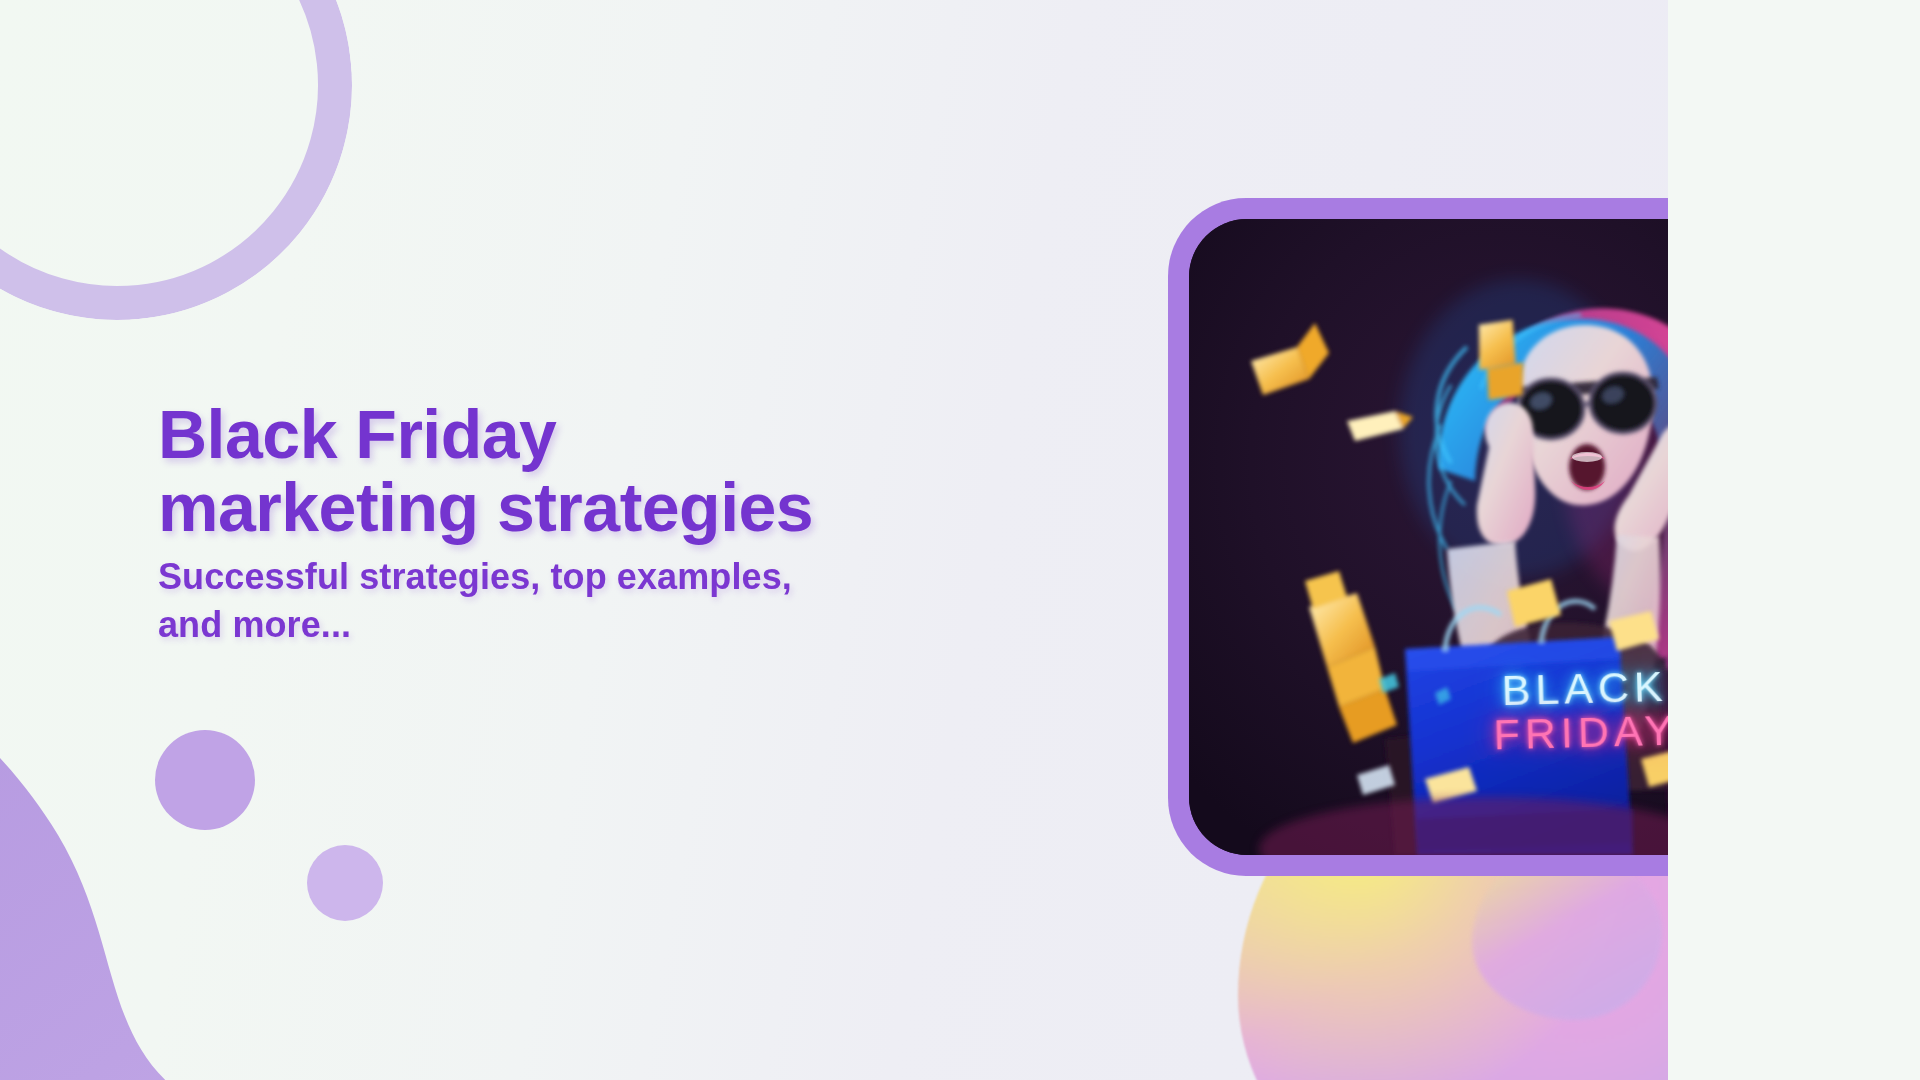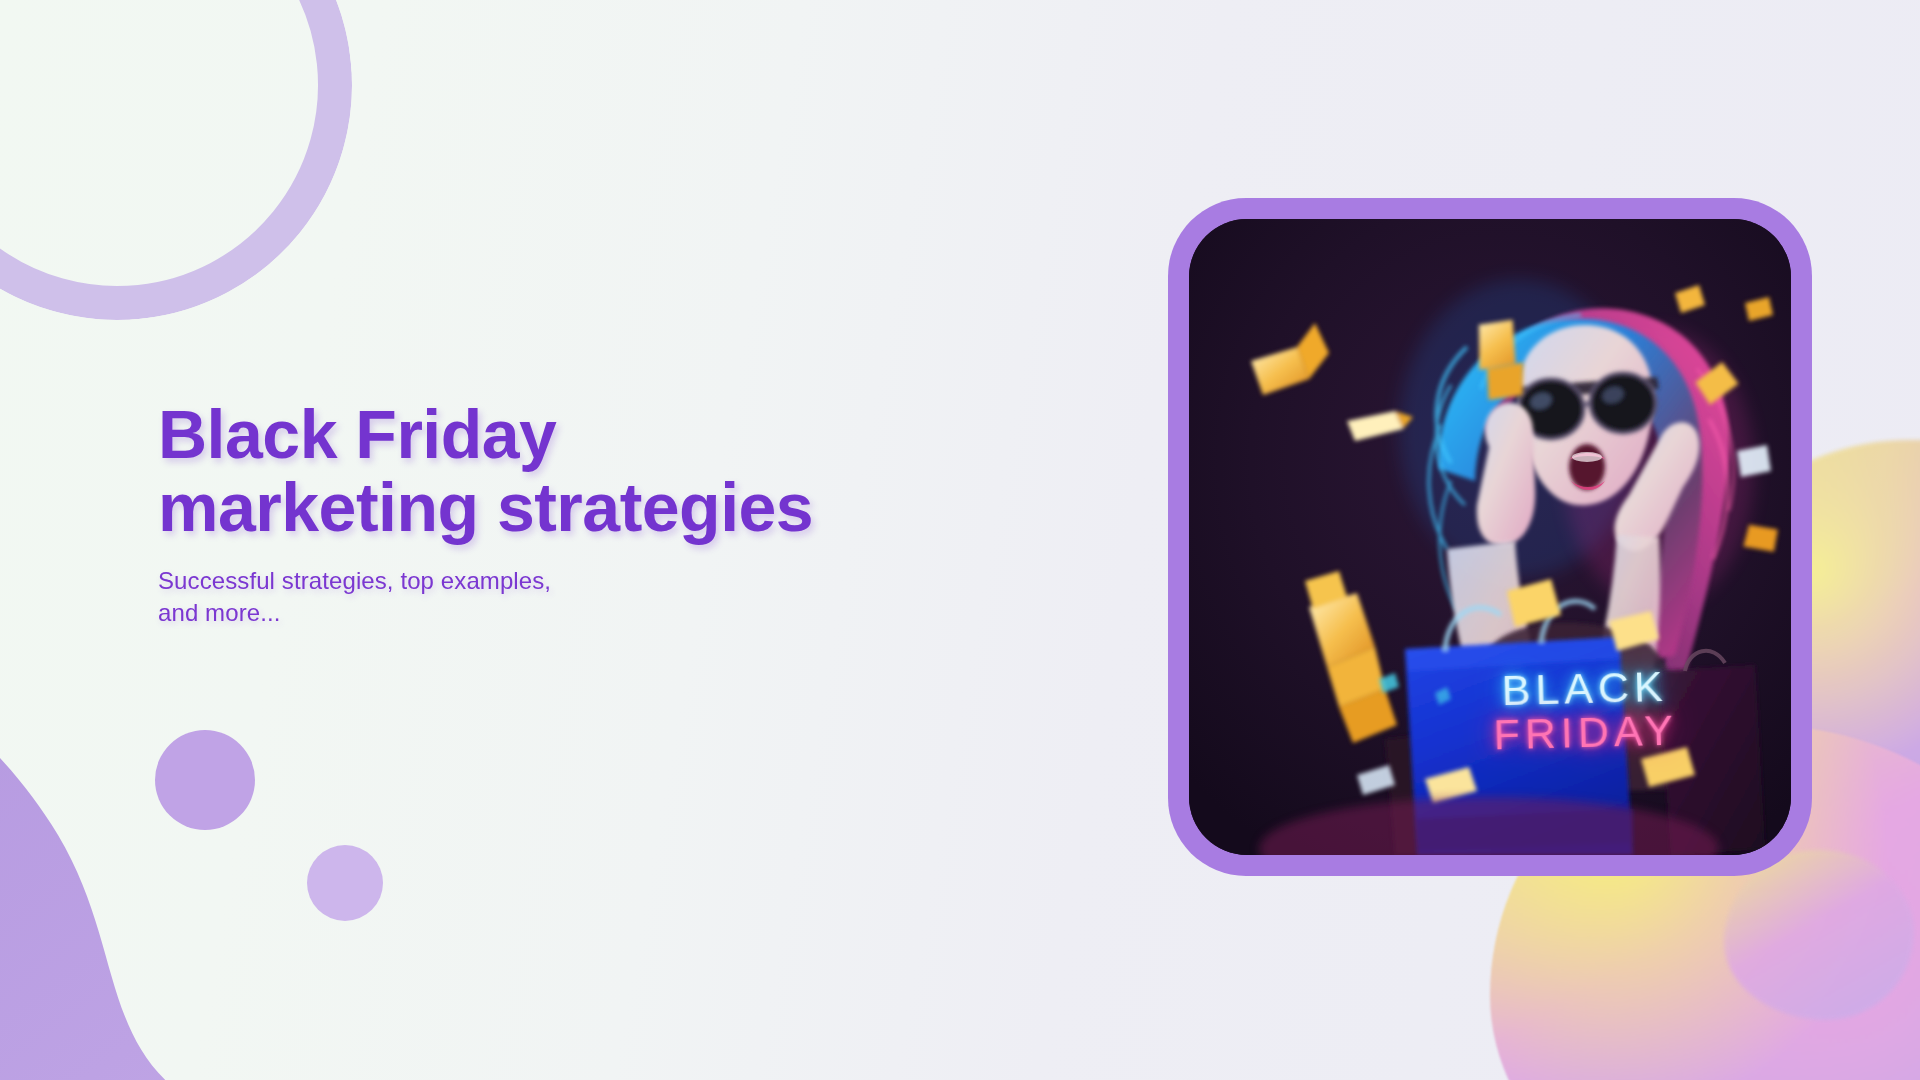--- a/index.html
+++ b/index.html
@@ -9,21 +9,21 @@
     height: 1080px;
     overflow: hidden;
   }
   body {
     font-family: "Liberation Sans", sans-serif;
     background: #f3f8f4;
   }
 
   #stage {
     position: relative;
-    width: 1920px;
+    width: 1668px;
     height: 1080px;
     overflow: hidden;
     background:
       linear-gradient(100deg,
         #f2f8f2 0%,
         #f2f7f3 18%,
         #f1f4f4 38%,
         #eeeef4 58%,
         #ededf4 76%,
         #ecebf4 100%);
@@ -119,24 +119,24 @@
     margin: 0;
     font-size: 68px;
     line-height: 1.08;
     font-weight: 700;
     letter-spacing: -0.5px;
     color: #7434cf;
     text-shadow: 3px 4px 7px rgba(116, 52, 207, 0.22);
     white-space: pre-line;
   }
   #hero-subtitle {
-    margin: 20px 0 0 0;
-    font-size: 24px;
+    margin: 8px 0 0 0;
+    font-size: 36px;
     line-height: 1.33;
-    font-weight: 400;
+    font-weight: 700;
     letter-spacing: 0.1px;
     color: #7b37d1;
     text-shadow: 2px 3px 6px rgba(116, 52, 207, 0.18);
     white-space: pre-line;
   }
 
   
   #image-card {
     position: absolute;
     left: 1168px;

